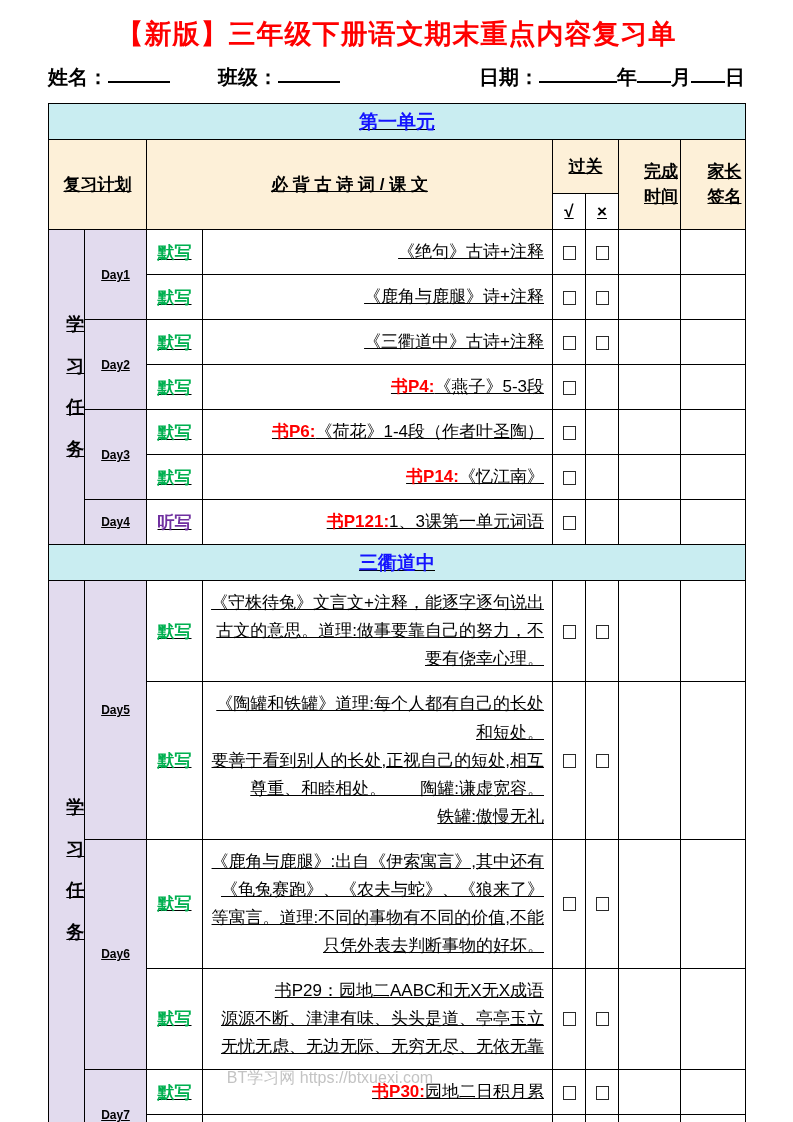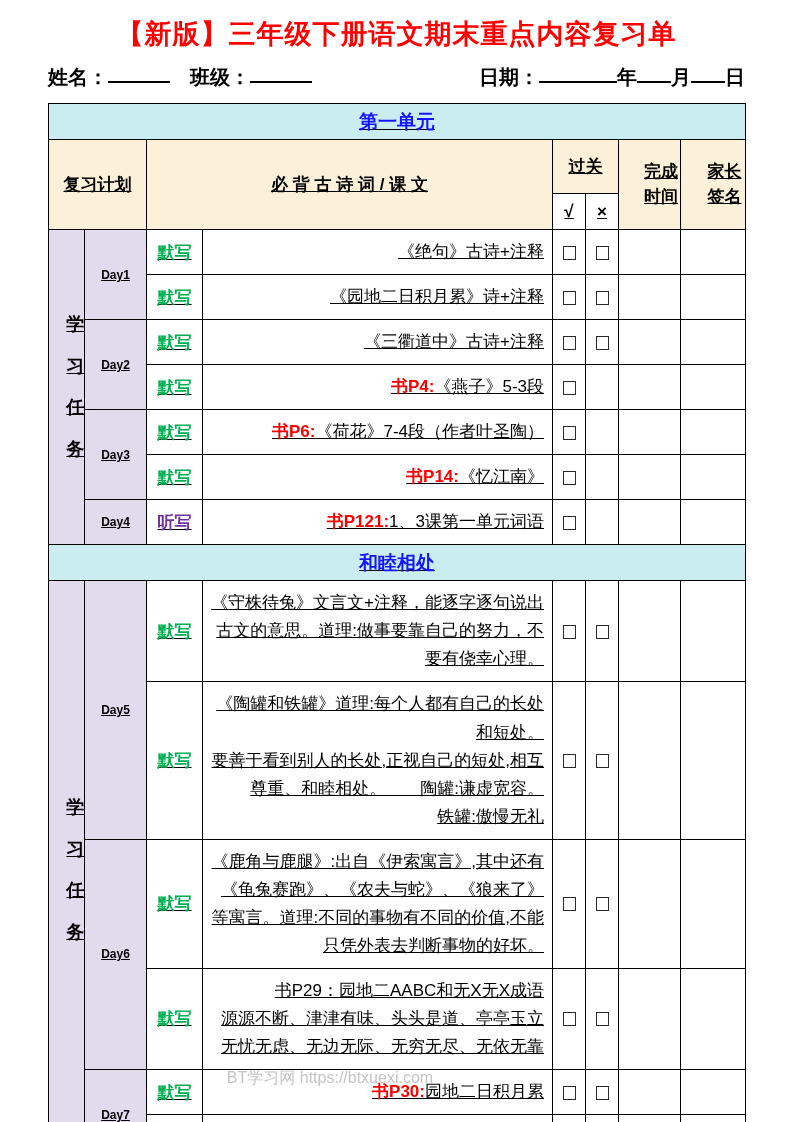--- a/index.html
+++ b/index.html
@@ -14,21 +14,21 @@
     color:var(--title-red,#ff0000);
   }
   .info {
     width:697px; margin:0 0 12px 48px;
     display:flex; align-items:flex-start;
     font-size:20px; font-weight:bold;
   }
   .info .lbl { white-space:nowrap; }
   .blank { display:inline-block; border-bottom:2px solid #000; height:19px; }
   .b60 { width:62px; } .b75 { width:78px; } .b32 { width:34px; }
-  .gap { margin-left:20px; }
+  .gap { margin-left:48px; }
   .spacer { flex:1; }
   table { border-collapse:collapse; table-layout:fixed; width:697px; margin-left:48px;text-decoration:underline; }
   td {
     border:1px solid var(--border,#000);
     text-align:center; vertical-align:middle;
     font-size:17px; padding:2px;
   }
   .unit {
     background:var(--unit-bg,#c9edf1); color:var(--unit-text,#1414ff);
     font-weight:bold; font-size:19px; height:36px;
@@ -118,21 +118,21 @@
     <td class="day" rowspan="2">Day1</td>
     <td><span class="tag tag-green">默写</span></td>
     <td class="content"><span class="book"></span><span class="task-text">《绝句》古诗+注释</span></td>
     <td><span class="checkbox"></span></td>
     <td><span class="checkbox"></span></td>
     <td></td>
     <td></td>
   </tr>
   <tr class="u1">
     <td><span class="tag tag-green">默写</span></td>
-    <td class="content"><span class="book"></span><span class="task-text">《园地二日积月累》诗+注释</span></td>
+    <td class="content"><span class="book"></span><span class="task-text">《鹿角与鹿腿》诗+注释</span></td>
     <td><span class="checkbox"></span></td>
     <td><span class="checkbox"></span></td>
     <td></td>
     <td></td>
   </tr>
   <tr class="u1">
     <td class="day" rowspan="2">Day2</td>
     <td><span class="tag tag-green">默写</span></td>
     <td class="content"><span class="book"></span><span class="task-text">《三衢道中》古诗+注释</span></td>
     <td><span class="checkbox"></span></td>
@@ -144,21 +144,21 @@
     <td><span class="tag tag-green">默写</span></td>
     <td class="content"><span class="book">书P4:</span><span class="task-text">《燕子》5-3段</span></td>
     <td><span class="checkbox"></span></td>
     <td></td>
     <td></td>
     <td></td>
   </tr>
   <tr class="u1">
     <td class="day" rowspan="2">Day3</td>
     <td><span class="tag tag-green">默写</span></td>
-    <td class="content"><span class="book">书P6:</span><span class="task-text">《荷花》7-4段（作者叶圣陶）</span></td>
+    <td class="content"><span class="book">书P6:</span><span class="task-text">《荷花》1-4段（作者叶圣陶）</span></td>
     <td><span class="checkbox"></span></td>
     <td></td>
     <td></td>
     <td></td>
   </tr>
   <tr class="u1">
     <td><span class="tag tag-green">默写</span></td>
     <td class="content"><span class="book">书P14:</span><span class="task-text">《忆江南》</span></td>
     <td><span class="checkbox"></span></td>
     <td></td>
@@ -169,21 +169,21 @@
     <td class="day">Day4</td>
     <td><span class="tag tag-purple">听写</span></td>
     <td class="content"><span class="book">书P121:</span><span class="task-text">1、3课第一单元词语</span></td>
     <td><span class="checkbox"></span></td>
     <td></td>
     <td></td>
     <td></td>
   </tr>
 
   <tr>
-    <td colspan="8" class="unit">和睦相处</td>
+    <td colspan="8" class="unit">三衢道中</td>
   </tr>
 
   <tr>
     <td class="side" rowspan="6">
       <div class="vtext">学习任务</div>
     </td>
     <td class="day" rowspan="2">Day5</td>
     <td><span class="tag tag-green">默写</span></td>
     <td class="content"><span class="book"></span><span class="task-text">《守株待兔》文言文+注释，能逐字逐句说出古文的意思。道理:做事要靠自己的努力，不要有侥幸心理。</span></td>
     <td><span class="checkbox"></span></td>

